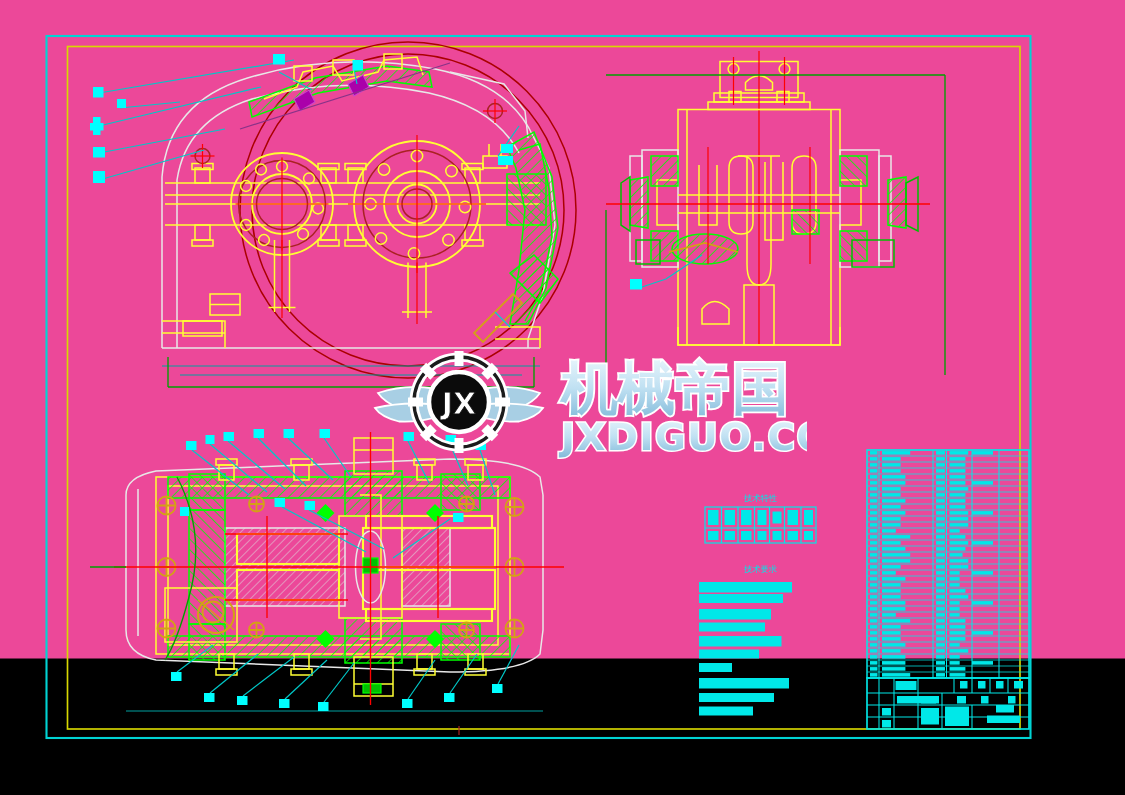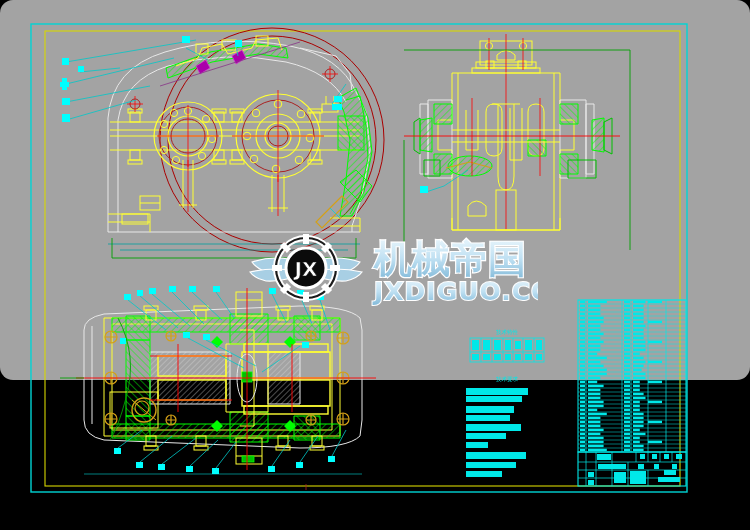--- a/index.html
+++ b/index.html
@@ -1,18 +1,18 @@
 <!DOCTYPE html>
 <html><head>
 <meta charset="utf-8">
 <style>
   html,body{margin:0;padding:0;background:#000;}
   body{width:750px;height:530px;overflow:hidden;
        font-family:"Liberation Sans",sans-serif;}
-  #stage{position:relative;width:750px;height:380px;background:#a3a3a3;border-radius:13px;}
+  #stage{position:relative;width:750px;height:439px;background:#ec4899;}
   svg.layer{position:absolute;left:0;top:0;width:750px;height:530px;}
   .wm{position:absolute;left:246px;top:232px;width:292px;height:74px;}
   .wm-text{font-family:"DejaVu Sans",sans-serif;font-weight:bold;}
 </style>
 </head>
 <body>
 
 <div id="stage">
 
   <svg class="layer" viewBox="0 0 750 530">

